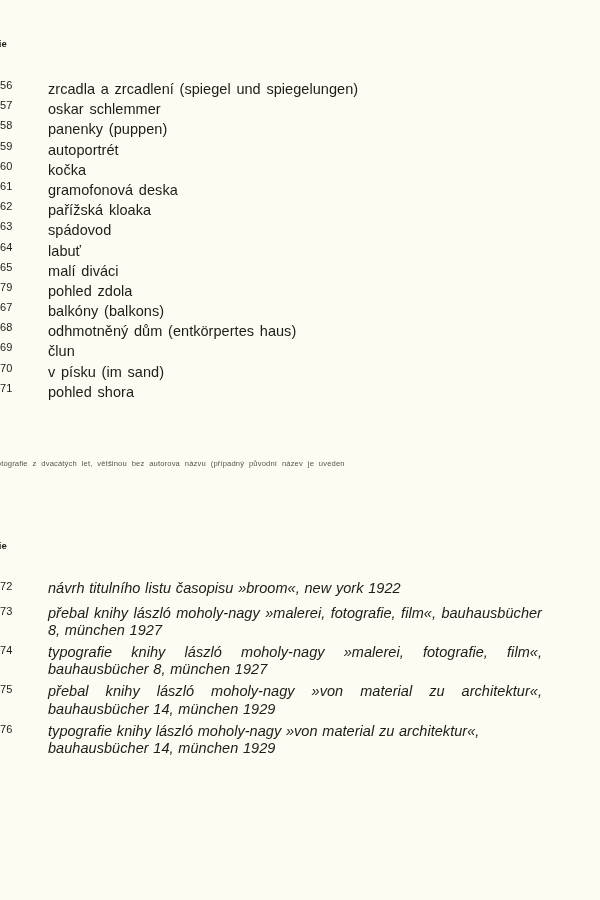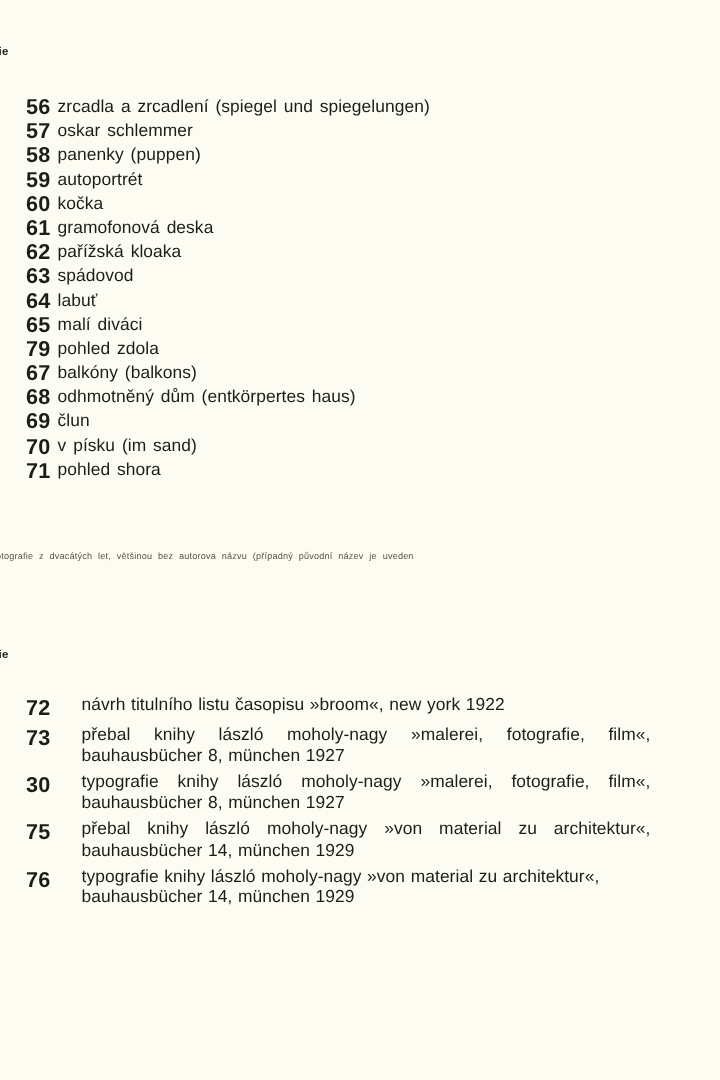--- a/index.html
+++ b/index.html
@@ -45,48 +45,49 @@
   }
   .list-photo { top: 79px; }
   .list-typo  { top: 580px; }
 
   .entry {
     position: relative;
     display: block;
     min-height: 20.2px;
   }
   .list-photo .entry { height: 20.2px; }
-  .list-typo .entry { margin-bottom: 4.5px; padding-left: 20px; }
+  .list-typo .entry { margin-bottom: 4.5px; }
 
   .num {
     position: absolute;
     left: 0;
     top: 0;
     width: 42px;
-    text-align: right;
-    font-size: 18px;
-    font-weight: bold;
+    text-align: left;
+    font-size: 11px;
+    font-weight: normal;
     letter-spacing: 0.1px;
   }
   .txt {
     display: block;
     margin-left: 48px;
     padding-right: 58px;
     font-size: 14.5px;
     line-height: 17.4px;
     letter-spacing: 0.05px;
     word-spacing: 0.6px;
   }
   .list-photo .txt {
     line-height: 20.2px;
     word-spacing: 1.6px;
   }
   .list-typo .txt {
     text-align: justify;
     text-justify: inter-word;
+    font-style: italic;
   }
   .list-typo .entry:first-child .txt,
   .list-typo .entry:last-child .txt {
     text-align: left;
   }
 
   
   .footnote {
     position: absolute;
     left: -38px;
@@ -194,21 +195,21 @@
 
     <div class="entry">
       <span class="num">72</span>
       <span class="txt">návrh titulního listu časopisu »broom«, new york 1922</span>
     </div>
     <div class="entry">
       <span class="num">73</span>
       <span class="txt">přebal knihy lászló moholy-nagy »malerei, fotografie, film«, bauhausbücher 8, münchen 1927</span>
     </div>
     <div class="entry">
-      <span class="num">30</span>
+      <span class="num">74</span>
       <span class="txt">typografie knihy lászló moholy-nagy »malerei, fotografie, film«, bauhausbücher 8, münchen 1927</span>
     </div>
     <div class="entry">
       <span class="num">75</span>
       <span class="txt">přebal knihy lászló moholy-nagy »von material zu architektur«, bauhausbücher 14, münchen 1929</span>
     </div>
     <div class="entry">
       <span class="num">76</span>
       <span class="txt">typografie knihy lászló moholy-nagy »von material zu architektur«, bauhausbücher 14, münchen 1929</span>
     </div>

